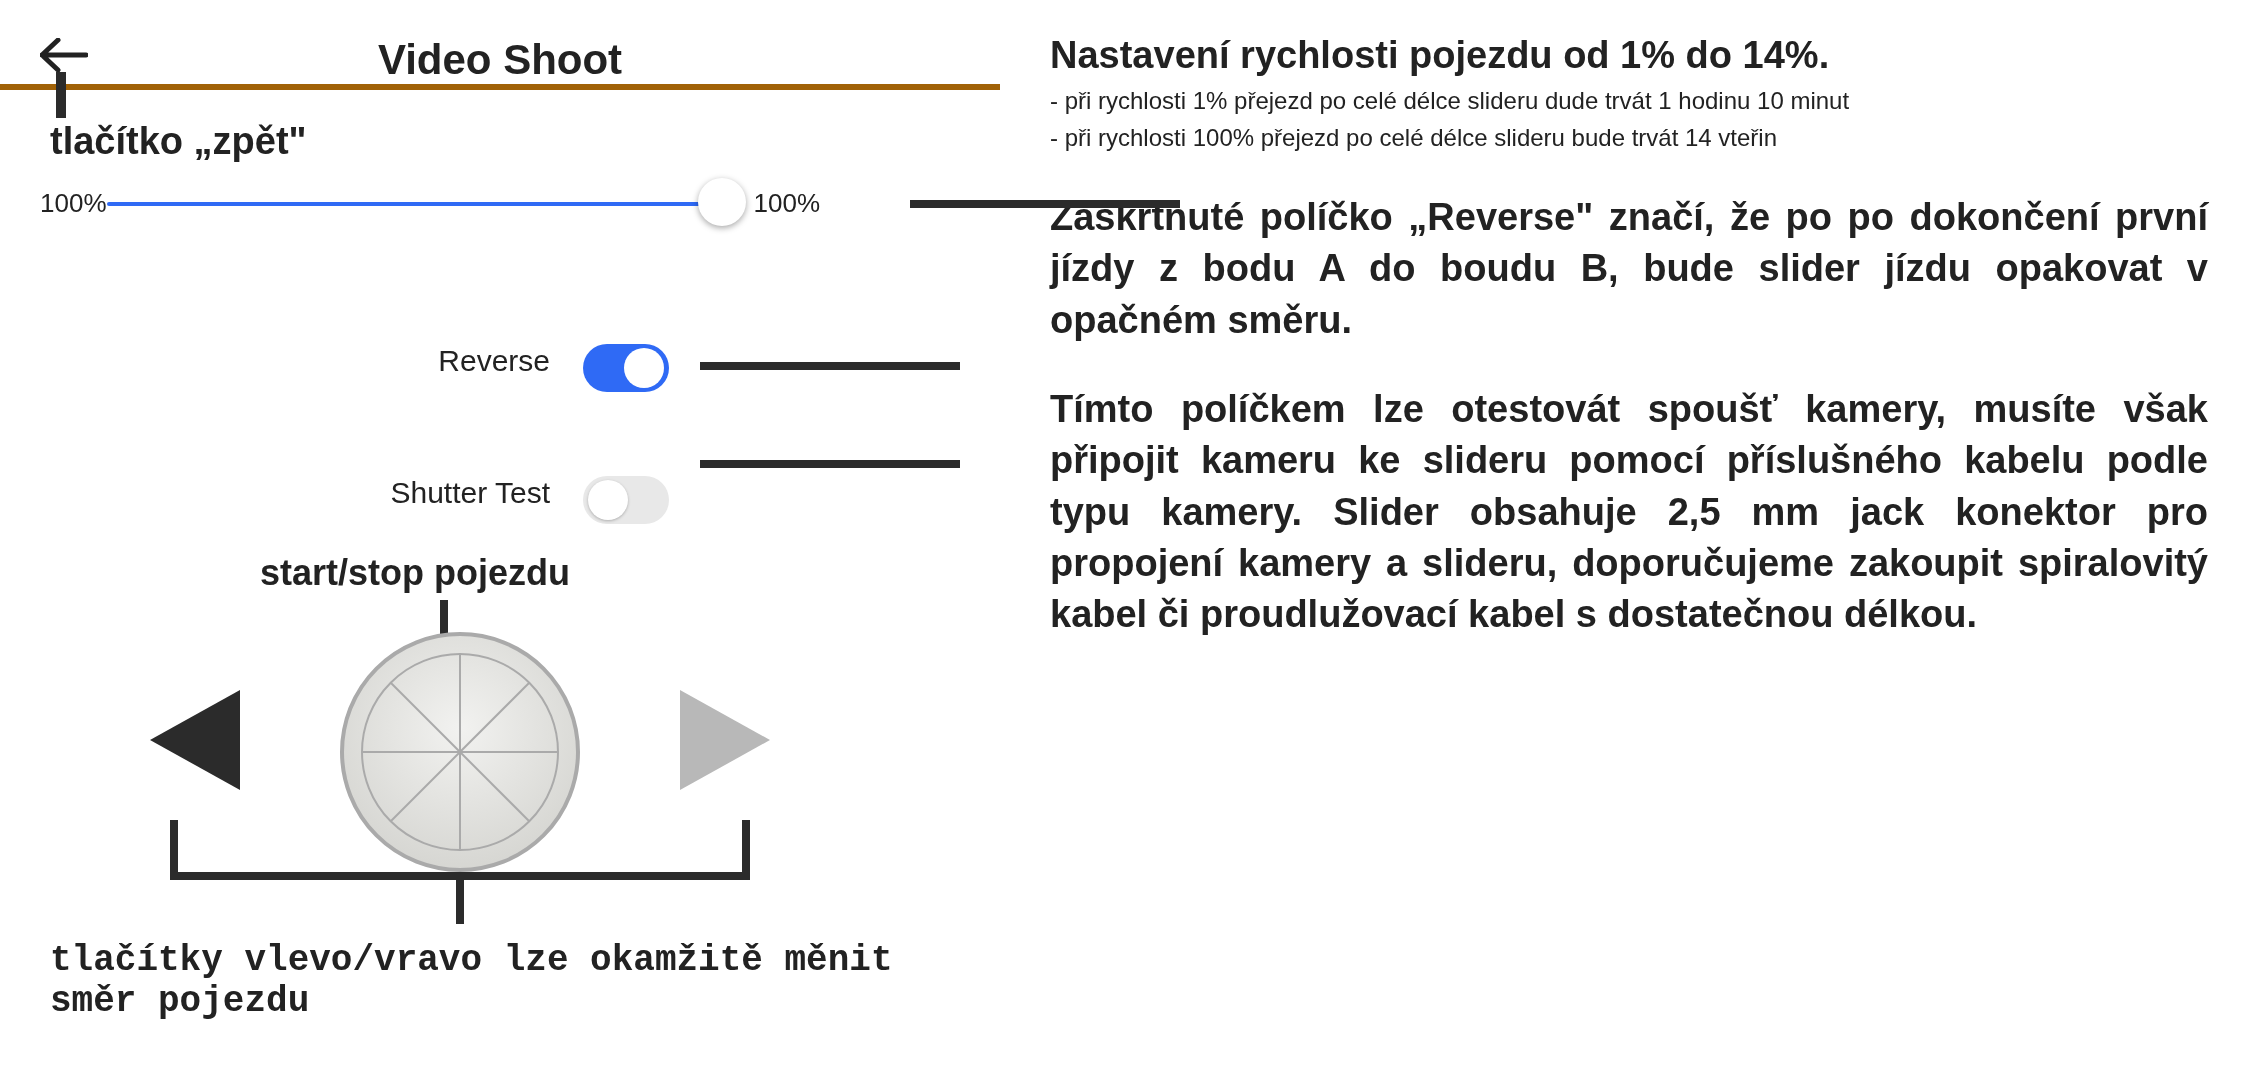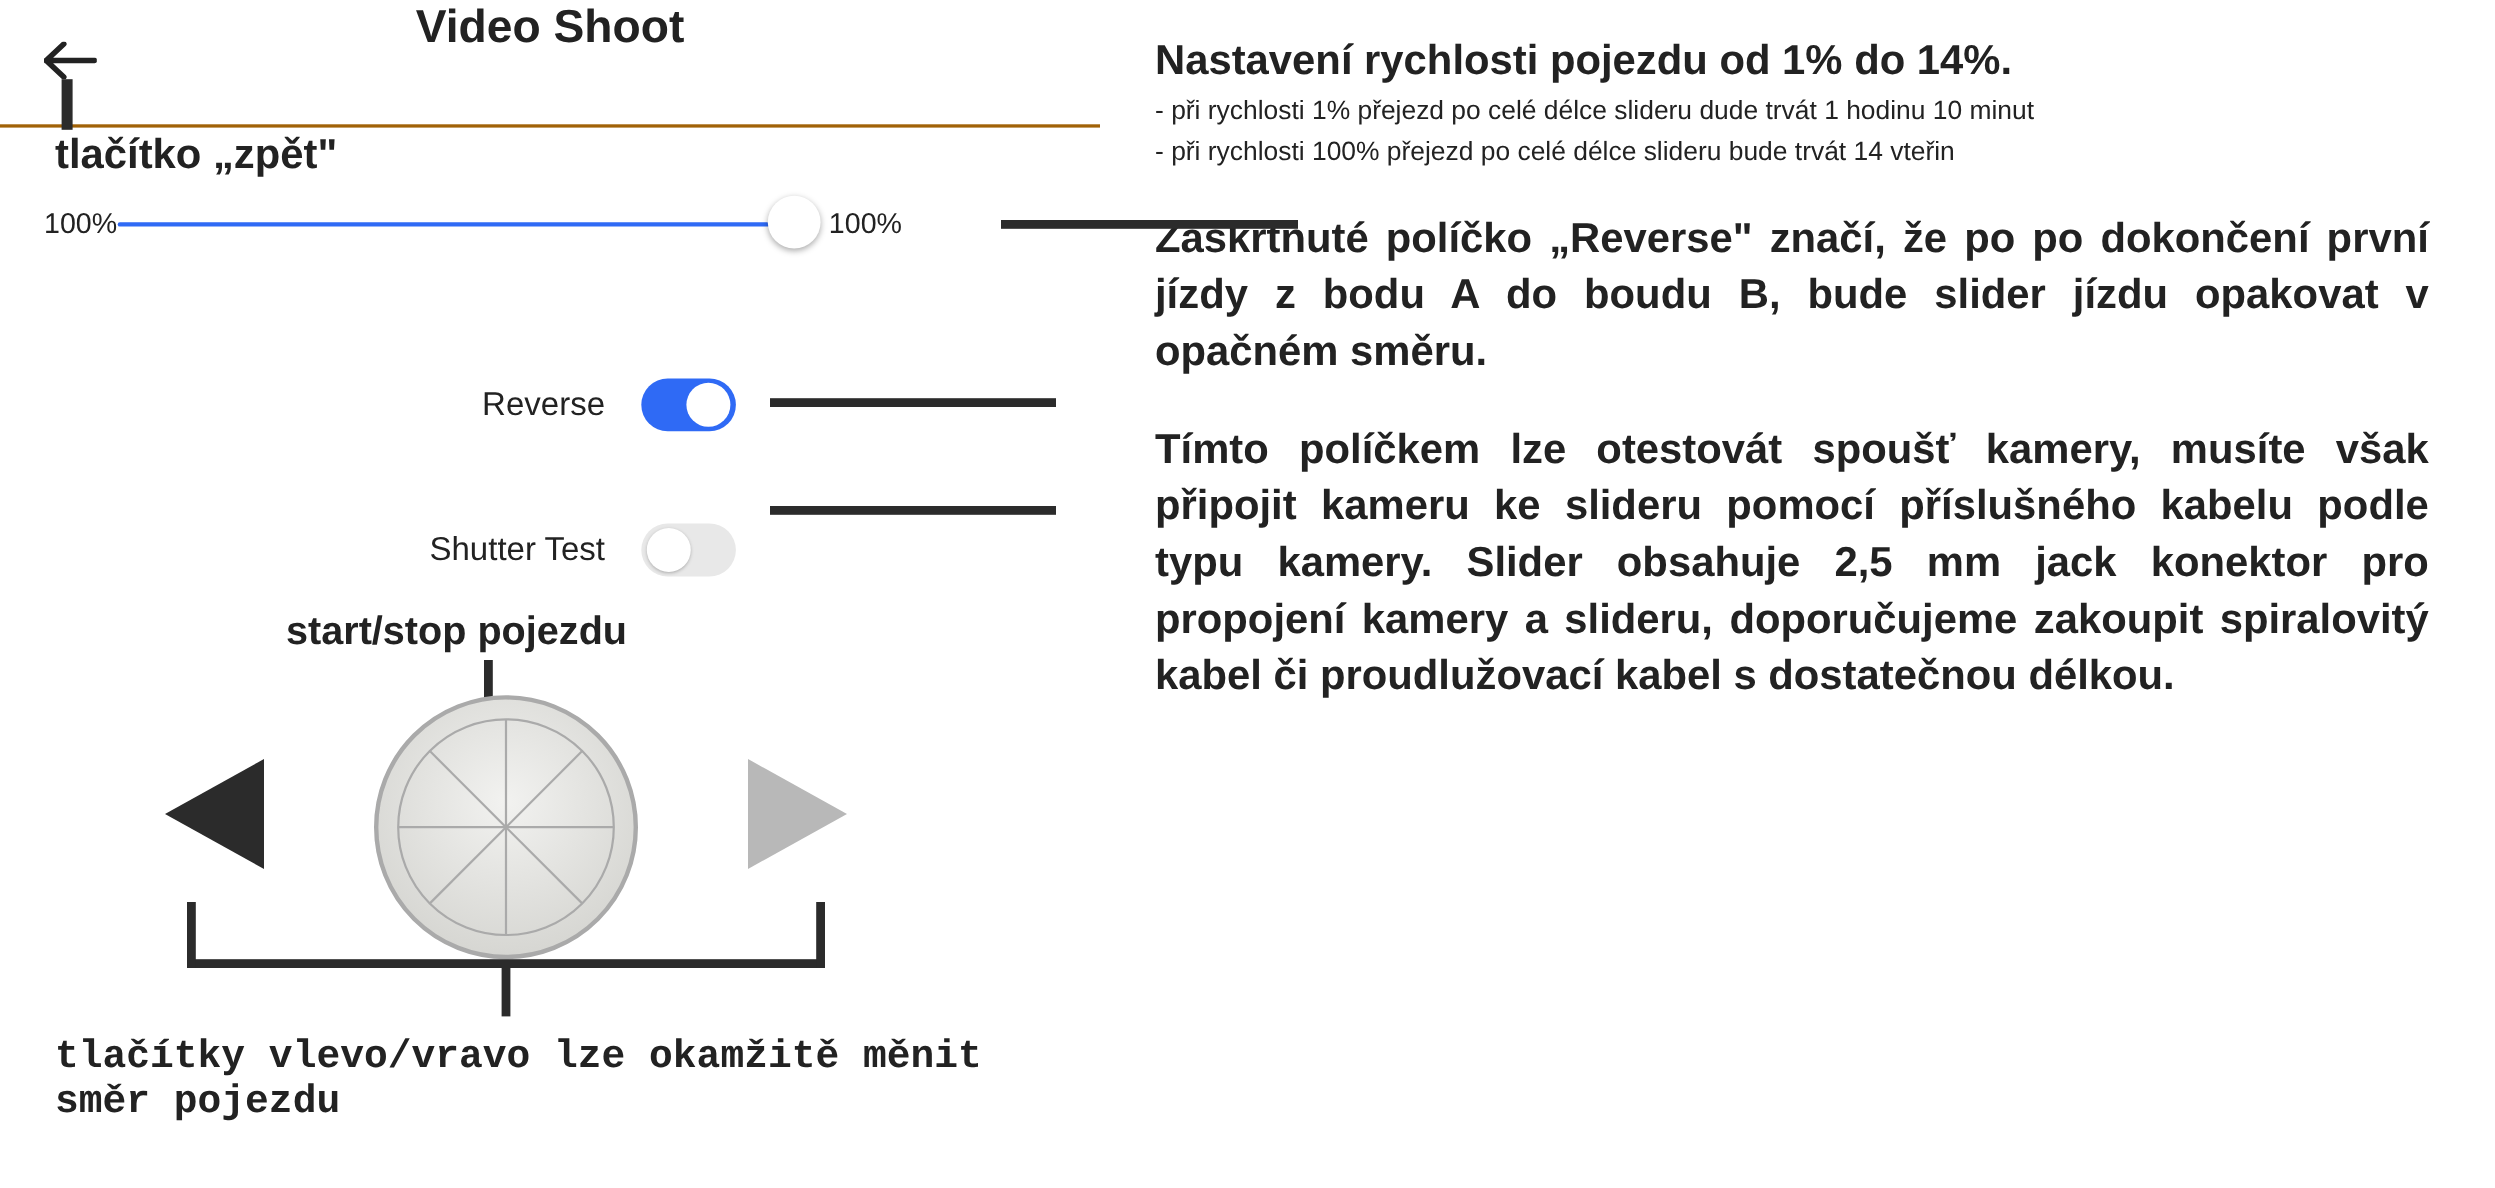--- a/index.html
+++ b/index.html
@@ -2,21 +2,21 @@
 <html><head>
 <meta charset="utf-8">
 <style>
   * { box-sizing: border-box; margin: 0; padding: 0; }
   html, body { width: 2268px; height: 1080px; background: #fff; font-family: Arial, Helvetica, sans-serif; color: #222; }
   .page { display: flex; width: 100%; height: 100%; }
   .left { width: 1000px; position: relative; }
   .right { flex: 1; padding: 30px 60px 30px 50px; }
   
   .app-header {
-    height: 116px; border-bottom: 3px solid #a16207; display: flex; align-items: flex-start;
+    height: 90px; border-bottom: 6px solid #a16207; display: flex; align-items: flex-end;
     padding: 0 30px; position: relative;
   }
   .back-arrow { position: absolute; left: 40px; top: 38px; }
   .back-arrow svg { width: 48px; height: 34px; }
   .app-title { flex: 1; text-align: center; font-size: 42px; font-weight: 700; }
   
   .back-callout { position: absolute; left: 56px; top: 72px; width: 10px; height: 46px; background: #2b2b2b; }
   .back-label { position: absolute; left: 50px; top: 120px; font-size: 38px; font-weight: 700; }
   
   .slider-row { position: absolute; left: 40px; top: 188px; width: 780px; display: flex; align-items: center; }
@@ -25,21 +25,21 @@
   .slider-track .track { height: 4px; background: #2f6af5; width: 100%; border-radius: 2px; }
   .slider-thumb {
     position: absolute; right: -20px; top: -12px; width: 48px; height: 48px; border-radius: 50%;
     background: #fff; box-shadow: 0 2px 6px rgba(0,0,0,.35);
   }
   .slider-right-label { font-size: 26px; margin-left: 28px; }
   
   .conn { background: #2b2b2b; height: 8px; position: absolute; }
   .conn-slider { left: 910px; top: 200px; width: 270px; }
   
-  .toggle-row { position: absolute; left: 300px; display: flex; align-items: center; gap: 33px; }
+  .toggle-row { position: absolute; left: 300px; display: flex; align-items: flex-start; gap: 33px; }
   .toggle-row .lbl { font-size: 30px; text-align: right; width: 250px; }
   .toggle { width: 86px; height: 48px; border-radius: 24px; position: relative; }
   .toggle .knob { position: absolute; width: 40px; height: 40px; border-radius: 50%; background: #fff; top: 4px; }
   .toggle-on { background: #2f6af5; }
   .toggle-on .knob { right: 5px; }
   .toggle-off { background: #e8e8e8; }
   .toggle-off .knob { left: 5px; box-shadow: 0 1px 3px rgba(0,0,0,.25); }
   .reverse-row { top: 344px; }
   .conn-reverse { left: 700px; top: 362px; width: 260px; }
   .shutter-row { top: 452px; margin-top: 24px; }

